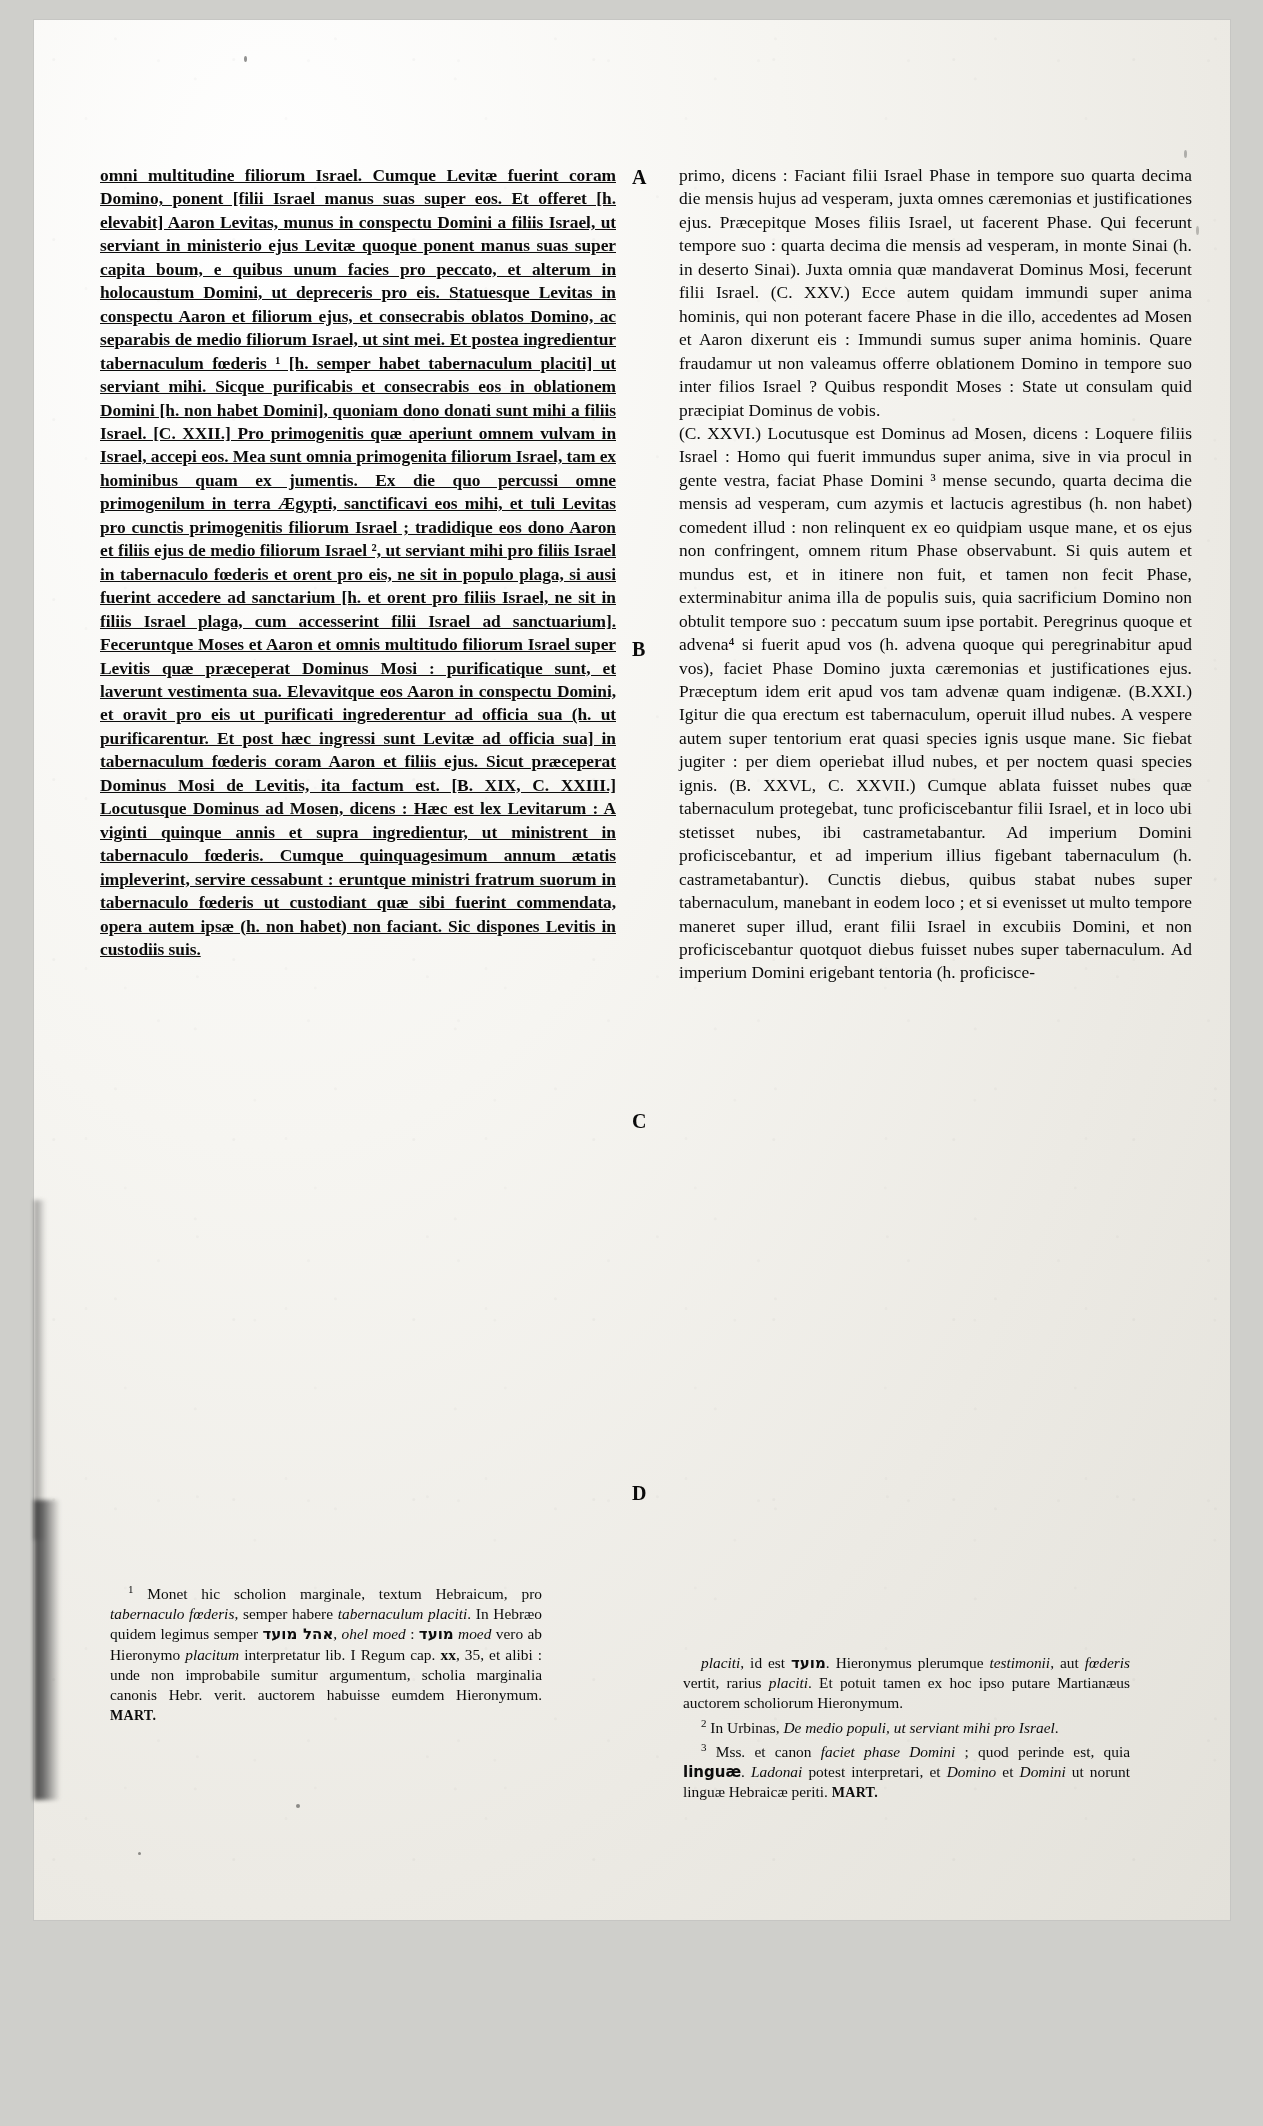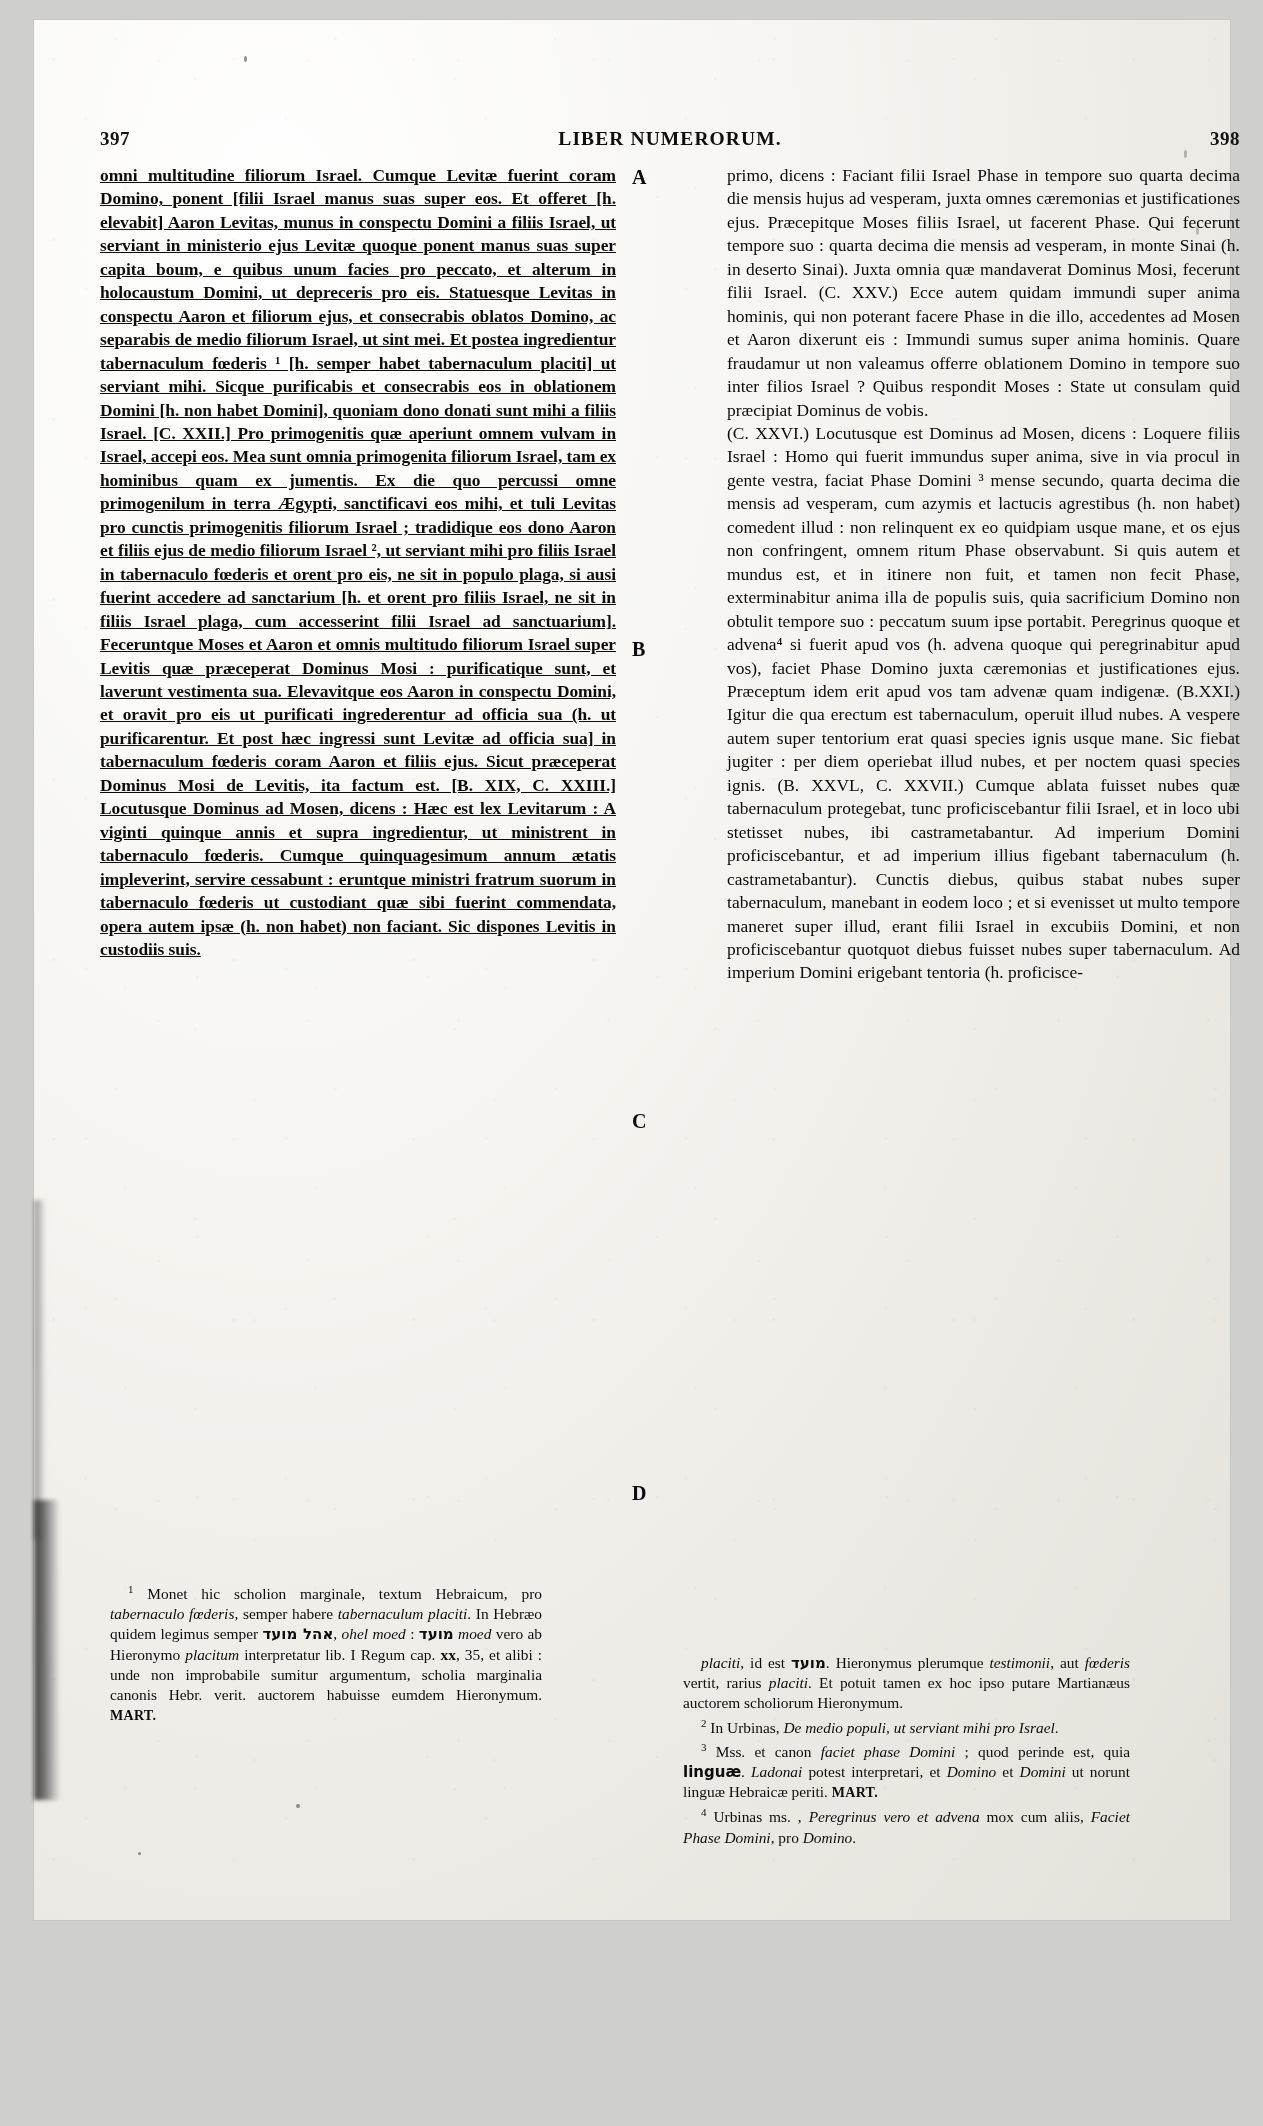--- a/index.html
+++ b/index.html
@@ -96,21 +96,21 @@
     top: 144px;
     font-size: 17.4px;
     line-height: 23.45px;
     text-align: justify;
     text-justify: inter-word;
     color: #131313;
     hyphens: manual;
   }
   #col-left  { left: 66px;  width: 516px; font-weight: bold; letter-spacing: -0.05px; text-decoration: underline; }
   #col-right { left: 645px; width: 513px; font-weight: normal; letter-spacing: .05px; }
-  #col-right { color:#101010;margin-left:48px; }
+  #col-right { color:#101010; }
   .col p { margin: 0; text-indent: 0; }
   .col p.ind { text-indent: 22px; }
 
   
   .marg {
     position: absolute;
     font-weight: bold;
     font-size: 20px;
     color: #111;
     font-family: "Liberation Serif", serif;
@@ -138,25 +138,20 @@
 </style>
 </head>
 <body>
 
 <div id="page">
   <div id="paper">
     <div id="grain"></div>
 
     <div id="ink">
 
-      <div id="head">
-        <span class="folio" id="folio-left">397</span>
-        <span id="head-title">LIBER NUMERORUM.</span>
-        <span class="folio" id="folio-right">398</span>
-      </div>
 
       <span class="marg" style="left:598px; top:146px;">A</span>
       <span class="marg" style="left:598px; top:618px;">B</span>
       <span class="marg" style="left:598px; top:1090px;">C</span>
       <span class="marg" style="left:598px; top:1462px;">D</span>
 
       <div class="col" id="col-left">
         <p>omni multitudine filiorum Israel. Cumque Levitæ fuerint coram Domino, ponent [filii Israel manus suas super eos. Et offeret [h. elevabit] Aaron Levitas, munus in conspectu Domini a filiis Israel, ut serviant in ministerio ejus Levitæ quoque ponent manus suas super capita boum, e quibus unum facies pro peccato, et alterum in holocaustum Domini, ut depreceris pro eis. Statuesque Levitas in conspectu Aaron et filiorum ejus, et consecrabis oblatos Domino, ac separabis de medio filiorum Israel, ut sint mei. Et postea ingredientur tabernaculum fœderis ¹ [h. semper habet tabernaculum placiti] ut serviant mihi. Sicque purificabis et consecrabis eos in oblationem Domini [h. non habet Domini], quoniam dono donati sunt mihi a filiis Israel. [C. XXII.] Pro primogenitis quæ aperiunt omnem vulvam in Israel, accepi eos. Mea sunt omnia primogenita filiorum Israel, tam ex hominibus quam ex jumentis. Ex die quo percussi omne primogenilum in terra Ægypti, sanctificavi eos mihi, et tuli Levitas pro cunctis primogenitis filiorum Israel ; tradidique eos dono Aaron et filiis ejus de medio filiorum Israel ², ut serviant mihi pro filiis Israel in tabernaculo fœderis et orent pro eis, ne sit in populo plaga, si ausi fuerint accedere ad sanctarium [h. et orent pro filiis Israel, ne sit in filiis Israel plaga, cum accesserint filii Israel ad sanctuarium]. Feceruntque Moses et Aaron et omnis multitudo filiorum Israel super Levitis quæ præceperat Dominus Mosi : purificatique sunt, et laverunt vestimenta sua. Elevavitque eos Aaron in conspectu Domini, et oravit pro eis ut purificati ingrederentur ad officia sua (h. ut purificarentur. Et post hæc ingressi sunt Levitæ ad officia sua] in tabernaculum fœderis coram Aaron et filiis ejus. Sicut præceperat Dominus Mosi de Levitis, ita factum est. [B. XIX, C. XXIII.] Locutusque Dominus ad Mosen, dicens : Hæc est lex Levitarum : A viginti quinque annis et supra ingredientur, ut ministrent in tabernaculo fœderis. Cumque quinquagesimum annum ætatis impleverint, servire cessabunt : eruntque ministri fratrum suorum in tabernaculo fœderis ut custodiant quæ sibi fuerint commendata, opera autem ipsæ (h. non habet) non faciant. Sic dispones Levitis in custodiis suis.</p>
       </div>
 
@@ -166,21 +161,20 @@
       </div>
 
       <div class="fn" id="fn-left">
           <p class="ind"><sup>1</sup> <span>Monet hic scholion marginale, textum Hebraicum, pro </span><i>tabernaculo fœderis</i><span>, semper habere </span><i>tabernaculum placiti</i><span>. In Hebræo quidem legimus semper </span><span class="heb">אהל מועד</span><span>, </span><i>ohel moed</i><span> : </span><span class="heb">מועד</span><span> </span><i>moed</i><span> vero ab Hieronymo </span><i>placitum</i><span> interpretatur lib. I Regum cap. </span><b>xx</b><span>, 35, et alibi : unde non improbabile sumitur argumentum, scholia marginalia canonis Hebr. verit. auctorem habuisse eumdem Hieronymum. </span><span class="sc">MART.</span></p>
           <div class="gap"></div>
         </div>
       <div class="fn" id="fn-right">
           <p class="ind"><i>placiti</i><span>, id est </span><span class="heb">מועד</span><span>. Hieronymus plerumque </span><i>testimonii</i><span>, aut </span><i>fœderis</i><span> vertit, rarius </span><i>placiti</i><span>. Et potuit tamen ex hoc ipso putare Martianæus auctorem scholiorum Hieronymum.</span></p>
           <p class="ind"><sup>2</sup> <span>In Urbinas, </span><i>De medio populi, ut serviant mihi pro Israel</i><span>.</span></p>
           <p class="ind"><sup>3</sup> <span>Mss. et canon </span><i>faciet phase Domini</i><span> ; quod perinde est, quia </span><span class="heb">linguæ</span><span>. </span><i>Ladonai</i><span> potest interpretari, et </span><i>Domino</i><span> et </span><i>Domini</i><span> ut norunt linguæ Hebraicæ periti. </span><span class="sc">MART.</span></p>
-          <p class="ind"><sup>4</sup> <span>Urbinas ms. , </span><i>Peregrinus vero et advena</i><span> mox cum aliis, </span><i>Faciet Phase Domini</i><span>, pro </span><i>Domino</i><span>.</span></p>
         </div>
     </div>
 
     <div id="edge-smudge2"></div>
     <div id="edge-smudge"></div>
     <span class="speck" style="left:210px; top:36px; width:3px; height:6px;"></span>
     <span class="speck" style="left:262px; top:1784px; width:4px; height:4px;"></span>
     <span class="speck" style="left:104px; top:1832px; width:3px; height:3px;"></span>
     <span class="speck" style="left:1150px; top:130px; width:3px; height:8px; opacity:.35;"></span>
     <span class="speck" style="left:1162px; top:206px; width:3px; height:9px; opacity:.3;"></span>

